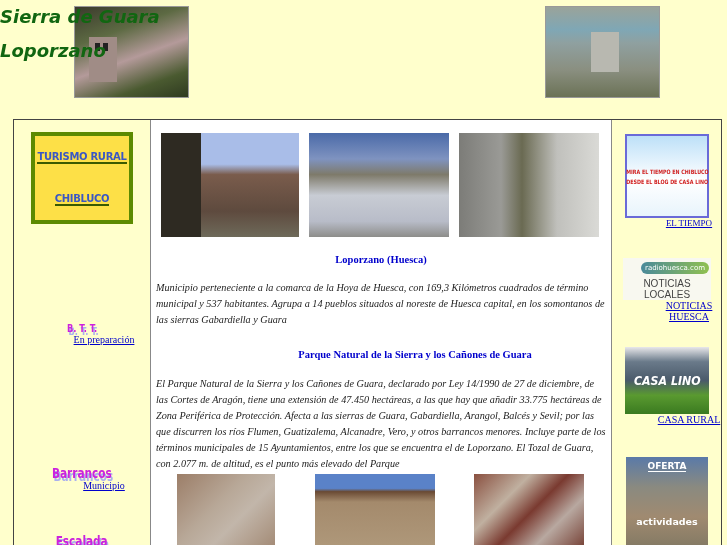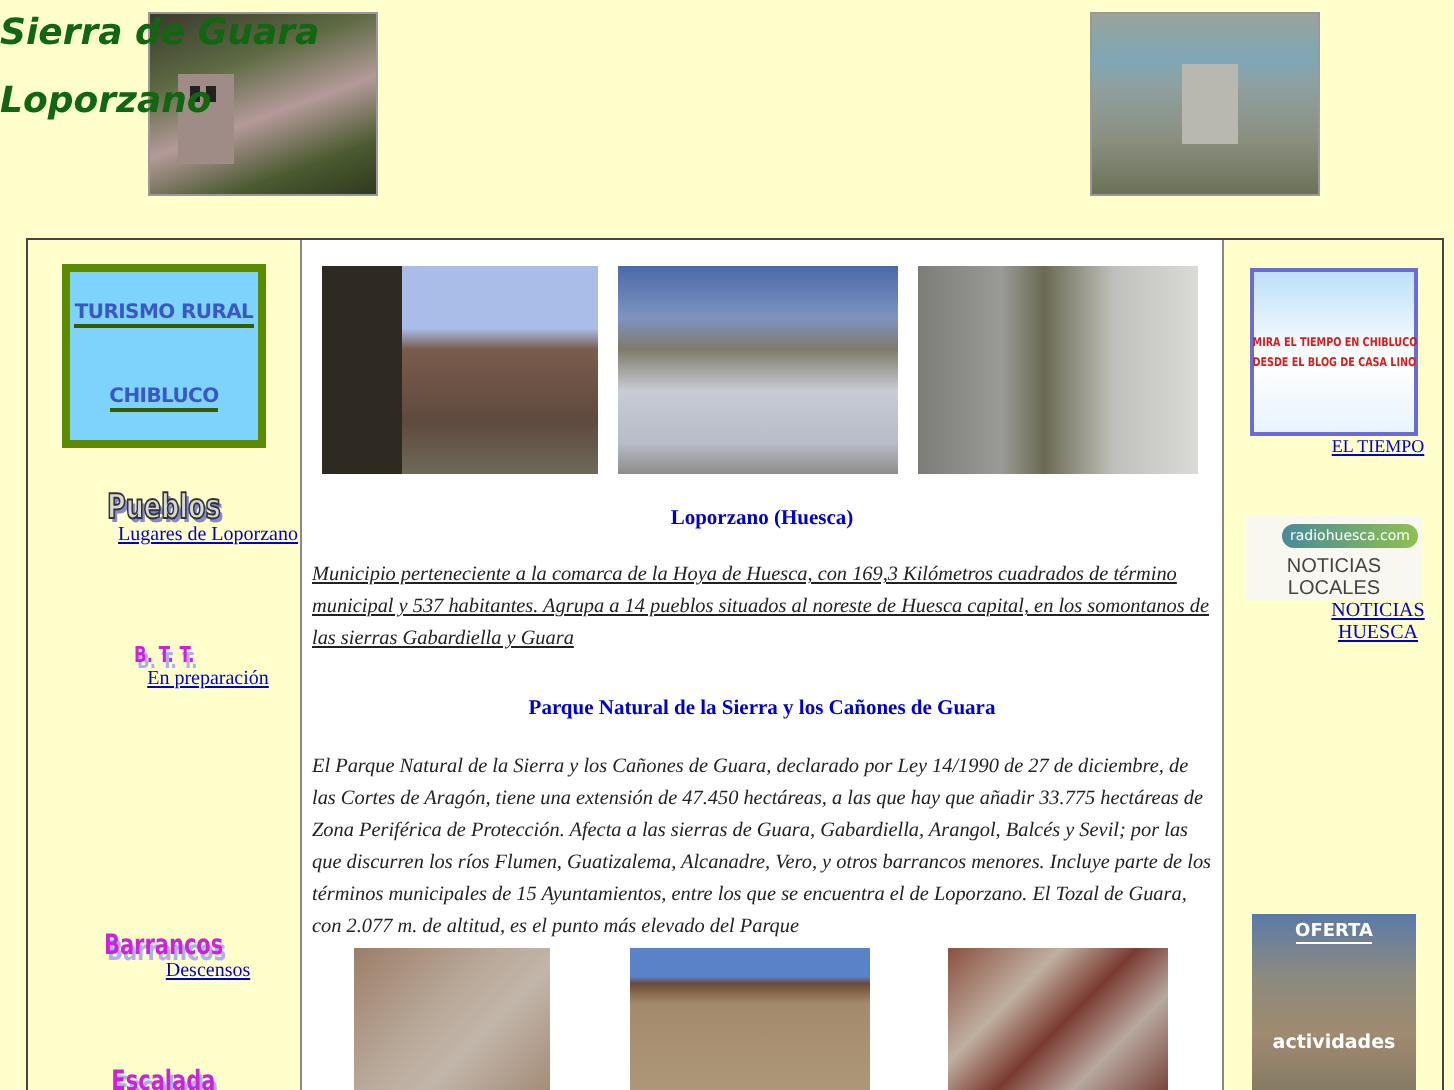--- a/index.html
+++ b/index.html
@@ -20,21 +20,21 @@
   .frame {
     position: absolute; left: 13px; top: 119px; width: 709px; height: 440px;
     border: 1px solid #444; box-sizing: border-box; background: #ffffcc;
   }
   .col-left { position: absolute; left: 0; top: 0; width: 136px; height: 100%; border-right: 1px solid #888; }
   .col-center { position: absolute; left: 137px; top: 0; width: 460px; height: 100%; background: #ffffff; border-right: 1px solid #888; }
   .col-right { position: absolute; left: 598px; top: 0; width: 110px; height: 100%; }
   a, .link { color: #0000cc; text-decoration: underline; font-size: 10px; cursor: pointer; padding-left: 44px; }
   .logo-box {
     position: absolute; left: 17px; top: 12px; width: 102px; height: 92px;
-    background: #7dd3fc; border: 4px solid #5c8a00; box-sizing: border-box;
+    background: #fde047; border: 4px solid #5c8a00; box-sizing: border-box;
     display: flex; flex-direction: column; justify-content: space-around; align-items: center;
   }
   .logo-box span {
     font-family: "DejaVu Sans", sans-serif; font-weight: bold; font-size: 10px;
     color: #3a57c4; border-bottom: 2px solid #3a5a00; letter-spacing: -0.3px;
   }
   .wordart {
     font-family: "DejaVu Sans", sans-serif; font-weight: bold; display: inline-block;
     transform: scaleX(0.75);
   }
@@ -70,52 +70,48 @@
 </div>
 
 <div class="frame">
 
   <div class="col-left">
     <div class="logo-box">
       <span>TURISMO RURAL</span>
       <span>CHIBLUCO</span>
     </div>
 
-    <div class="left-item" style="top:124px;">
-      <span class="wordart wa-gray">Pueblos</span>
-      <a class="link">Lugares de Loporzano</a>
-    </div>
 
     <div class="left-item" style="top:198px;">
       <span class="wordart wa-purple" style="font-size:11px;">B. T. T.</span>
       <a class="link">En preparación</a>
     </div>
 
 
     <div class="left-item" style="top:344px;">
       <span class="wordart wa-purple">Barrancos</span>
-      <a class="link">Descensos</a>
+      <a class="link">Municipio</a>
     </div>
 
     <div class="left-item" style="top:412px;">
       <span class="wordart wa-purple">Escalada</span>
     </div>
   </div>
 
   <div class="col-center">
     <div class="photo" style="left:10px;top:13px;width:138px;height:104px;background:linear-gradient(180deg,#a9bde8 0%,#a9bde8 30%,#7a5c4c 40%,#5e4a3e 75%,#6e6a5a 100%);">
       <div style="position:absolute;left:0;top:0;width:40px;height:104px;background:#2e2a22;"></div>
     </div>
     <div class="photo" style="left:158px;top:13px;width:140px;height:104px;background:linear-gradient(180deg,#4a6aa8 0%,#7f93c0 25%,#7e7a6a 40%,#c8ccd4 60%,#b8bcc8 85%,#8d8d8a 100%);"></div>
     <div class="photo" style="left:308px;top:13px;width:140px;height:104px;background:linear-gradient(90deg,#7c7c78 0%,#9a9a96 30%,#6a6a52 45%,#c0c0bc 70%,#dadad6 100%);"></div>
 
     <p class="sec-title" style="top:134px;">Loporzano (Huesca)</p>
-    <p class="body-text" style="top:160px;text-decoration:underline;">Municipio perteneciente a la comarca de la Hoya de Huesca, con 169,3 Kilómetros cuadrados de término municipal y 537 habitantes. Agrupa a 14 pueblos situados al noreste de Huesca capital, en los somontanos de las sierras Gabardiella y Guara</p>
+    <p class="body-text" style="top:160px;">Municipio perteneciente a la comarca de la Hoya de Huesca, con 169,3 Kilómetros cuadrados de término municipal y 537 habitantes. Agrupa a 14 pueblos situados al noreste de Huesca capital, en los somontanos de las sierras Gabardiella y Guara</p>
 
-    <p class="sec-title" style="top:229px;">Parque Natural de la Sierra y los Cañones de Guara</p>
+    <p class="sec-title" style="top:229px;margin-left:34px;">Parque Natural de la Sierra y los Cañones de Guara</p>
     <p class="body-text" style="top:256px;">El Parque Natural de la Sierra y los Cañones de Guara, declarado por Ley 14/1990 de 27 de diciembre, de las Cortes de Aragón, tiene una extensión de 47.450 hectáreas, a las que hay que añadir 33.775 hectáreas de Zona Periférica de Protección. Afecta a las sierras de Guara, Gabardiella, Arangol, Balcés y Sevil; por las que discurren los ríos Flumen, Guatizalema, Alcanadre, Vero, y otros barrancos menores. Incluye parte de los términos municipales de 15 Ayuntamientos, entre los que se encuentra el de Loporzano. El Tozal de Guara, con 2.077 m. de altitud, es el punto más elevado del Parque</p>
 
     <div class="photo" style="left:26px;top:354px;width:98px;height:80px;background:linear-gradient(135deg,#9c7e68 0%,#b8a898 40%,#c2b6aa 60%,#a08670 100%);"></div>
     <div class="photo" style="left:164px;top:354px;width:120px;height:80px;background:linear-gradient(180deg,#5a82c8 0%,#5a82c8 18%,#6a4a34 22%,#a48a6c 35%,#b09a7c 100%);"></div>
     <div class="photo" style="left:323px;top:354px;width:110px;height:80px;background:linear-gradient(135deg,#8a5040 0%,#c0b0a0 30%,#7a3a30 50%,#b8a8a0 70%,#6e3428 100%);"></div>
   </div>
 
   <div class="col-right">
     <div class="right-item" style="top:14px;">
       <div style="margin:0 auto;width:84px;height:84px;background:linear-gradient(180deg,#bde0f8 0%,#ffffff 55%,#e8f4fc 100%);border:2px solid #6a6ad8;box-sizing:border-box;display:flex;flex-direction:column;justify-content:center;align-items:center;">
@@ -126,20 +122,26 @@
     </div>
 
     <div class="right-item" style="top:138px;">
       <div style="margin:0 auto;width:88px;height:42px;background:#f8f8f0;display:flex;flex-direction:column;justify-content:space-between;align-items:center;">
         <span style="margin-top:4px;background:linear-gradient(90deg,#4a8a9a,#90c050);color:#fff;font-family:'DejaVu Sans',sans-serif;font-size:7px;padding:2px 4px;border-radius:6px;margin-left:16px;">radiohuesca.com</span>
         <span style="font-family:'Liberation Sans',sans-serif;font-size:10px;color:#444;">NOTICIAS LOCALES</span>
       </div>
       <a class="link">NOTICIAS HUESCA</a>
     </div>
 
+    <div class="right-item" style="top:227px;">
+      <div style="margin:0 auto;width:84px;height:67px;background:linear-gradient(180deg,#e8e8ea 0%,#6a7a8a 22%,#4a5a6a 50%,#5a9a30 72%,#3a7a20 100%);display:flex;align-items:center;justify-content:center;">
+        <span style="font-family:'DejaVu Sans',sans-serif;font-weight:bold;font-style:italic;font-size:13px;color:#fff;transform:scaleX(0.85);white-space:nowrap;">CASA LINO</span>
+      </div>
+      <a class="link">CASA RURAL</a>
+    </div>
 
     <div class="right-item" style="top:337px;">
       <div style="margin:0 auto;width:82px;height:100px;background:linear-gradient(180deg,#5a7aa8 0%,#8a8a80 30%,#a08a70 60%,#7a7460 100%);display:flex;flex-direction:column;align-items:center;">
         <span style="font-family:'DejaVu Sans',sans-serif;font-weight:bold;font-size:9px;color:#fff;margin-top:4px;border-bottom:1px solid #fff;">OFERTA</span>
         <span style="font-family:'DejaVu Sans',sans-serif;font-weight:bold;font-size:9.5px;color:#fff;margin-top:44px;">actividades</span>
         <span style="font-family:Liberation Sans, sans-serif;font-weight:bold;font-size:9.5px;color:#fff;margin-top:47px;">para un</span>
       </div>
     </div>
   </div>
 

